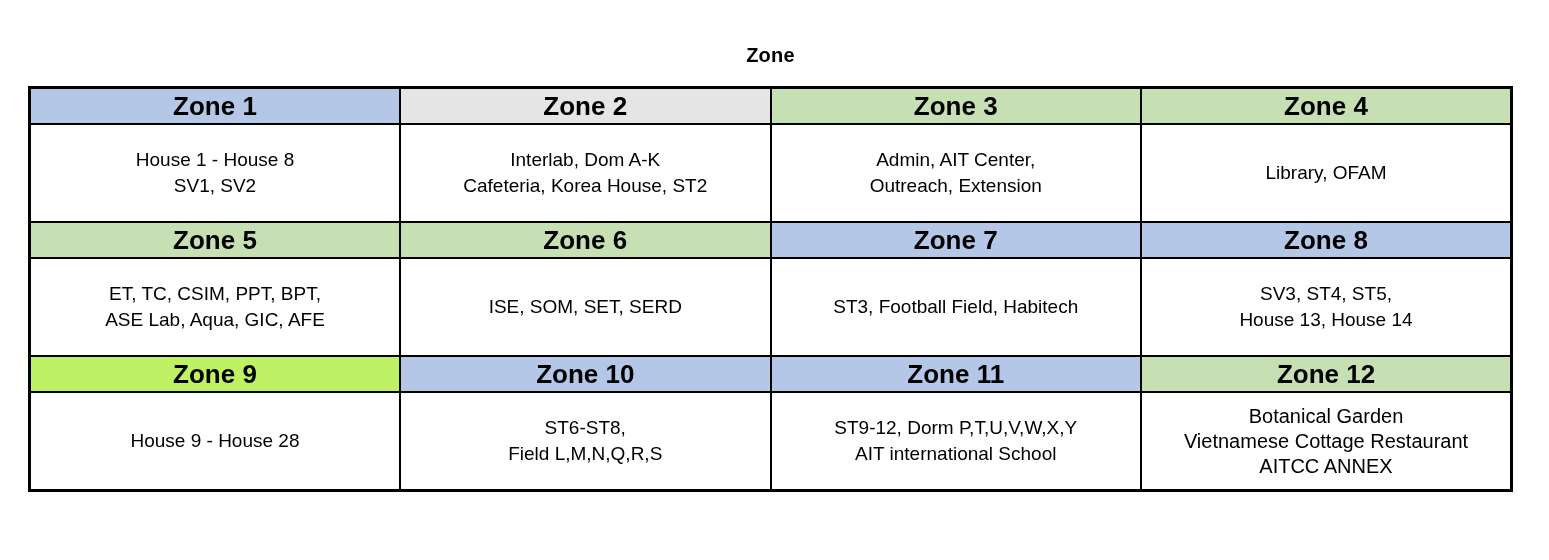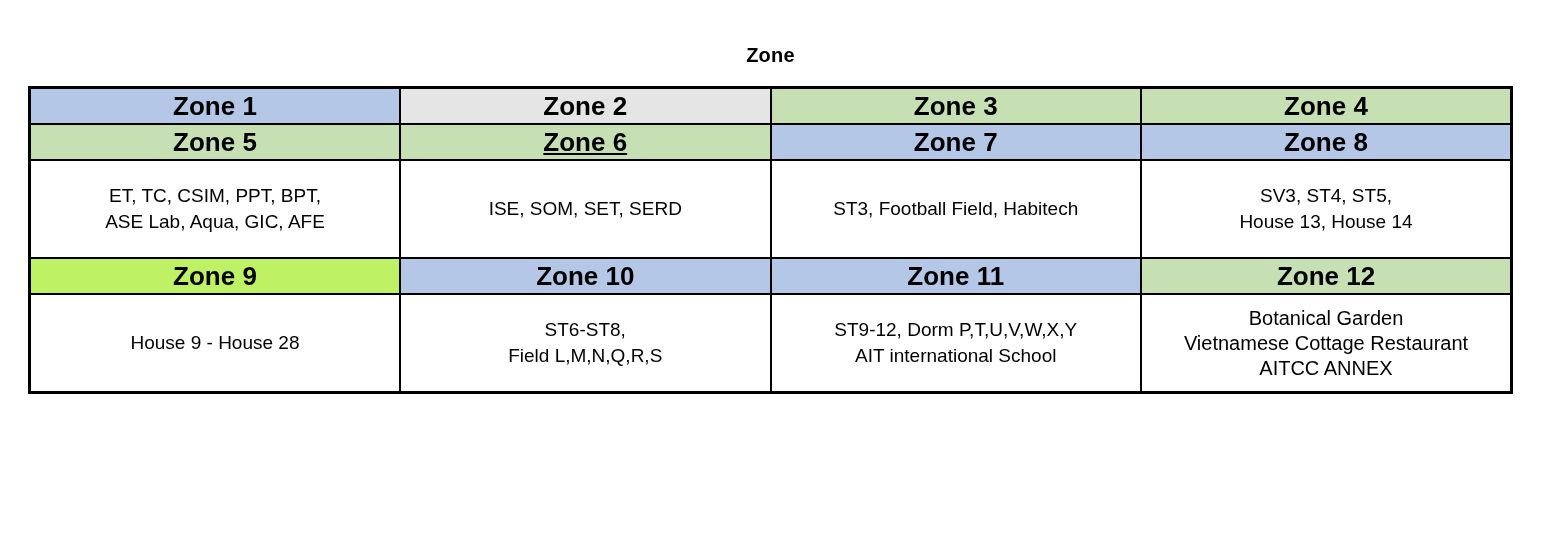--- a/index.html
+++ b/index.html
@@ -70,24 +70,41 @@
   <table class="zone-table">
     <tbody>
 
       <tr>
         <th style="background-color: rgb(180, 199, 231);">Zone 1</th>
         <th style="background-color: #e5e5e5;">Zone 2</th>
         <th style="background-color: rgb(198, 224, 180);">Zone 3</th>
         <th style="background-color: rgb(198, 224, 180);">Zone 4</th>
       </tr>
 
+      <tr>
+        <td>
+          <div>House 1 - House 8</div>
+          <div>SV1, SV2</div>
+        </td>
+        <td>
+          <div>Interlab, Dom A-K</div>
+          <div>Cafeteria, Korea House, ST2</div>
+        </td>
+        <td>
+          <div>Admin, AIT Center,</div>
+          <div>Outreach, Extension</div>
+        </td>
+        <td>
+          <div>Library, OFAM</div>
+        </td>
+      </tr>
 
       <tr>
         <th style="background-color: rgb(198, 224, 180);">Zone 5</th>
-        <th style="background-color: rgb(198, 224, 180); text-decoration: underline;">Zone 6</th>
+        <th style="background-color: rgb(198, 224, 180);">Zone 6</th>
         <th style="background-color: rgb(180, 199, 231);">Zone 7</th>
         <th style="background-color: rgb(180, 199, 231);">Zone 8</th>
       </tr>
 
       <tr>
         <td>
           <div>ET, TC, CSIM, PPT, BPT,</div>
           <div>ASE Lab, Aqua, GIC, AFE</div>
         </td>
         <td>

